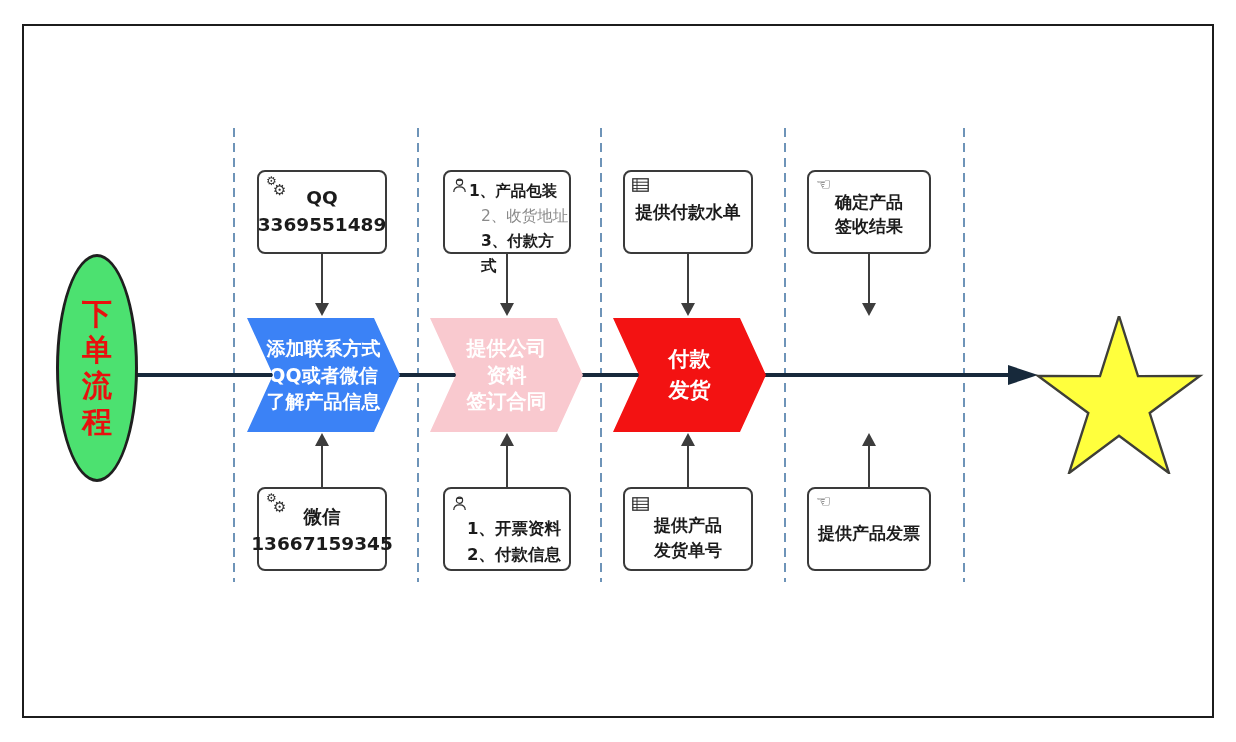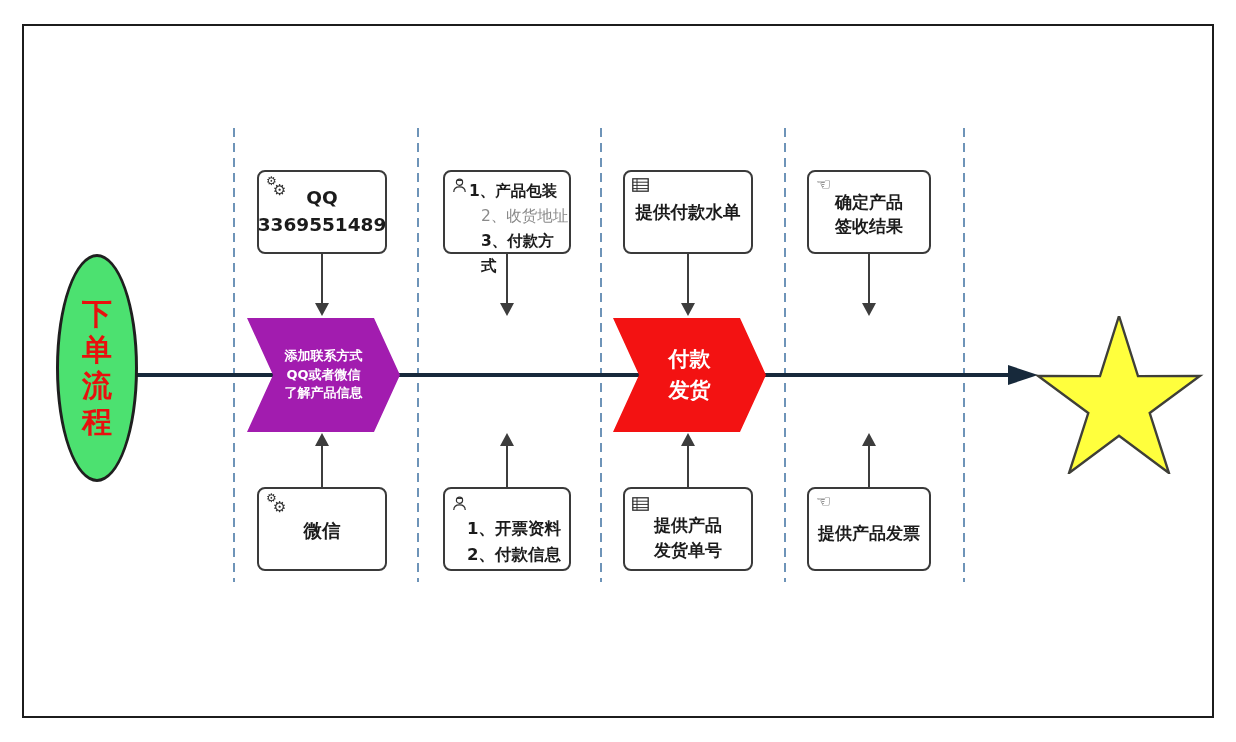--- a/index.html
+++ b/index.html
@@ -21,21 +21,21 @@
   
   .start{position:absolute;left:56px;top:254px;width:82px;height:228px;background:#4CE170;
          border:3px solid #1f1f1f;border-radius:50%;display:flex;align-items:center;justify-content:center;box-sizing:border-box;font-family:Liberation Serif, serif;}
   .start .vtext{width:32px;font-size:30px;line-height:36px;font-weight:bold;color:#E8100E;
                 text-align:center;word-break:break-all;}
 
   
   .chev{position:absolute;top:318px;width:153px;height:114px;display:flex;flex-direction:column;
         justify-content:center;align-items:center;color:#fff;font-weight:bold;text-align:center;
         clip-path:polygon(0% 0%,83% 0%,100% 50%,83% 100%,0% 100%,17% 50%);}
-  .chev.s1{left:247px;background:#a21caf;font-size:13px;line-height:1.42}
+  .chev.s1{left:247px;background:#3b82f6;font-size:19px;line-height:1.42}
   .chev.s2{left:430px;background:#F9C9CF;font-size:20px;line-height:1.32}
   .chev.s3{left:613px;background:#F31212;font-size:21px;line-height:1.5}
   .chev.s4{left:790px;background:#2BE0F2;font-size:22px;line-height:1.35}
 
   
   .note{position:absolute;height:84px;background:#fff;border:2px solid #3a3a3a;border-radius:8px;
         box-sizing:border-box;color:#1b1b1b;}
   .note .icon{position:absolute;top:4px;left:7px;color:#2f2f2f;}
   .note.flexc{display:flex;flex-direction:column;align-items:center;justify-content:center;}
   .nb{font-weight:bold;}
@@ -92,20 +92,25 @@
 
   <div class="start">
     <div class="vtext">下单流程</div>
   </div>
 
   <div class="chev s1">
     <div>添加联系方式</div>
     <div>QQ或者微信</div>
     <div>了解产品信息</div>
   </div>
+  <div class="chev s2">
+    <div>提供公司</div>
+    <div>资料</div>
+    <div>签订合同</div>
+  </div>
   <div class="chev s3">
     <div>付款</div>
     <div>发货</div>
   </div>
 
   <div class="note qq flexc">
     <span class="icon gears">
         <span class="g1">⚙</span>
         <span class="g2">⚙</span>
       </span>
@@ -144,20 +149,21 @@
     <div class="nb">确定产品</div>
     <div class="nb">签收结果</div>
   </div>
 
   <div class="note wechat flexc">
     <span class="icon gears">
         <span class="g1">⚙</span>
         <span class="g2">⚙</span>
       </span>
     <div class="nb">微信</div>
+    <div class="nb">13667159345</div>
   </div>
 
   <div class="note invoice-info">
     <span class="icon">
       <svg width="15" height="16" viewBox="0 0 15 16">
           <circle cx="7.5" cy="5.2" r="3.1" fill="none" stroke="#2f2f2f" stroke-width="1.2"></circle>
           <path d="M4.6,3.4 h5.8" stroke="#2f2f2f" stroke-width="1.1" fill="none"></path>
           <path d="M1.8,15 C1.8,11.6 4.3,9.9 7.5,9.9 C10.7,9.9 13.2,11.6 13.2,15" fill="none" stroke="#2f2f2f" stroke-width="1.2"></path>
         </svg>
     </span>

